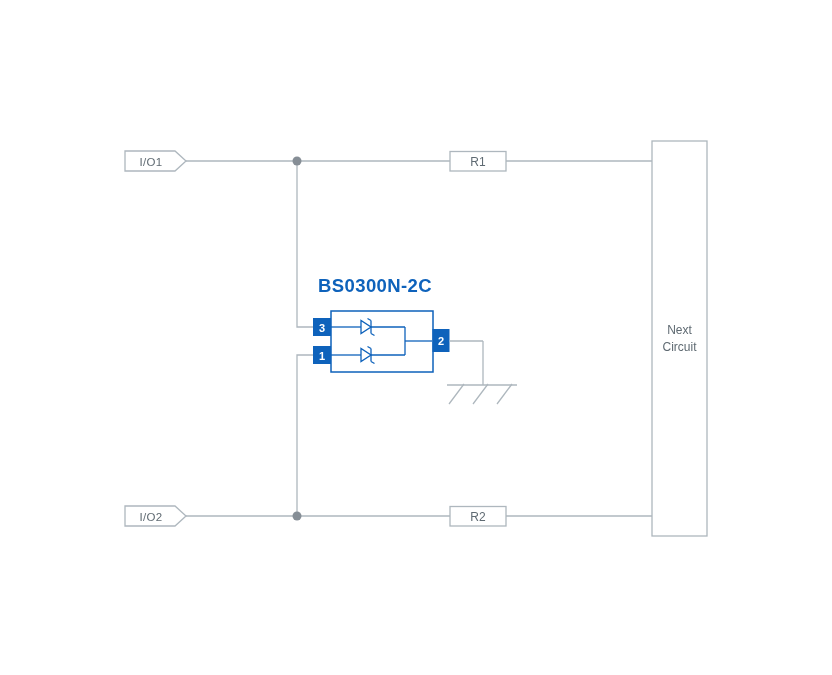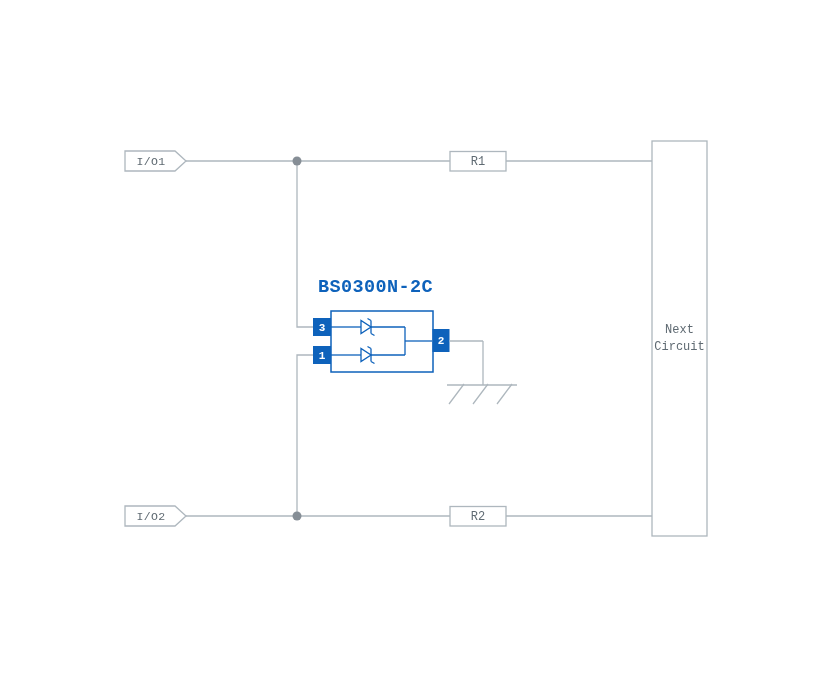--- a/index.html
+++ b/index.html
@@ -5,21 +5,21 @@
   html, body {
     margin: 0;
     padding: 0;
     background: #ffffff;
   }
   .stage {
     position: relative;
     width: 832px;
     height: 675px;
     background: #ffffff;
-    font-family: Liberation Mono, monospace;
+    font-family: Liberation Sans, sans-serif;
     overflow: hidden;
   }
   .stage svg {
     position: absolute;
     left: 0;
     top: 0;
   }
   
   .wire   { stroke: #aeb7be; stroke-width: 1.3; fill: none; }
   .box    { fill: #ffffff; stroke: #aeb7be; stroke-width: 1.3; }

